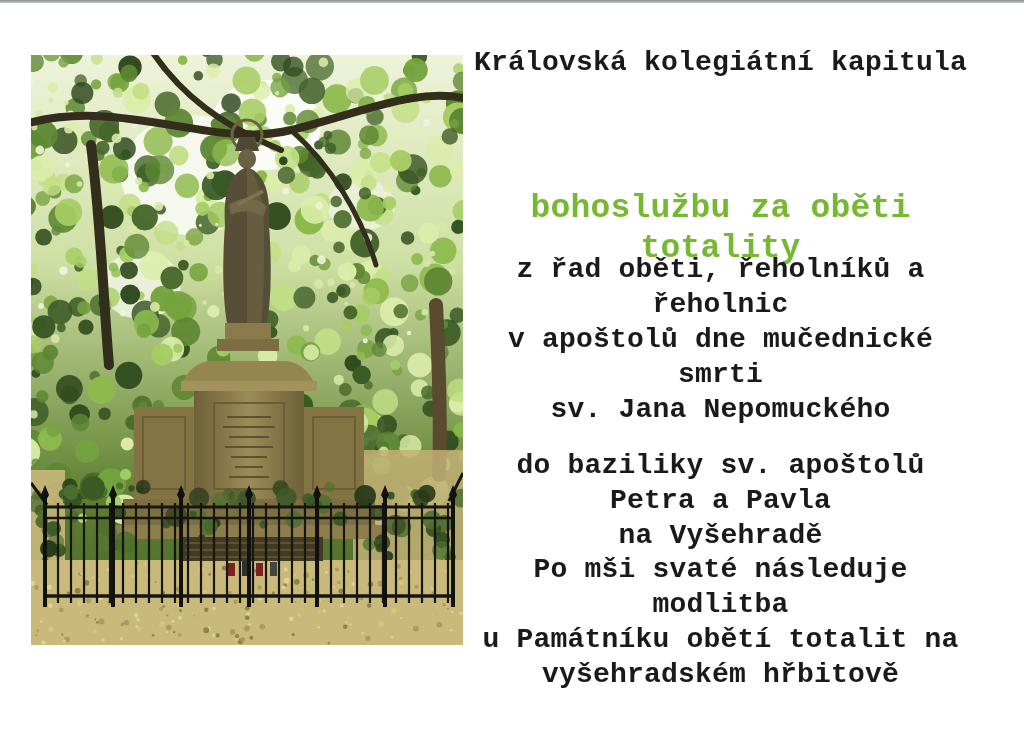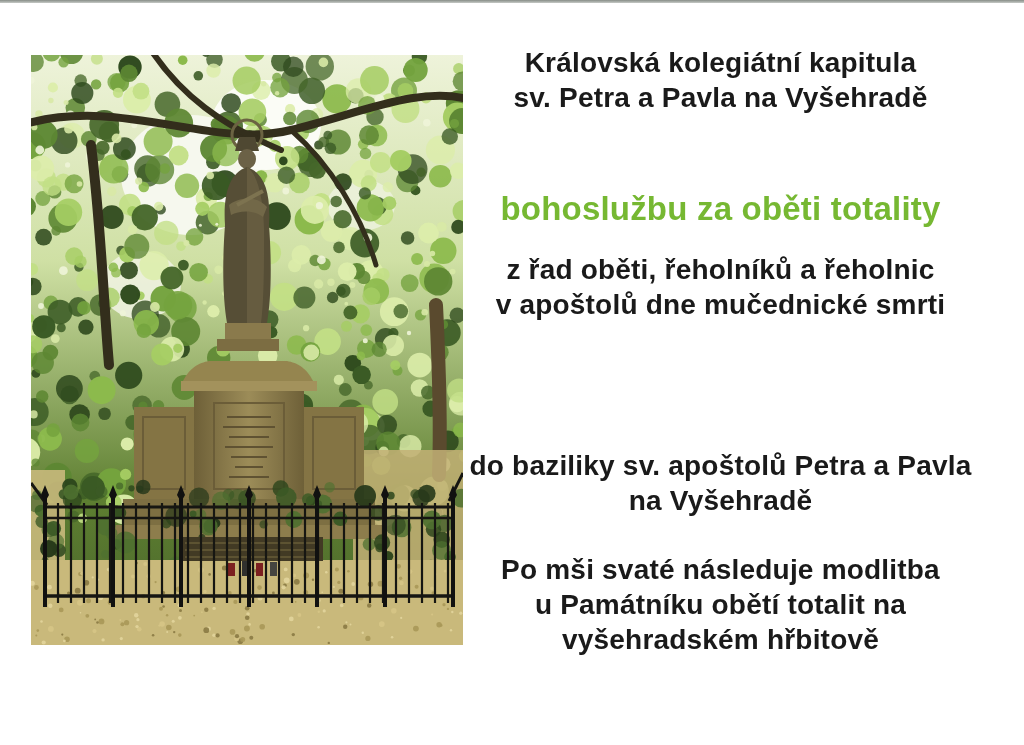--- a/index.html
+++ b/index.html
@@ -1,21 +1,21 @@
 <!DOCTYPE html>
 <html><head>
 <meta charset="utf-8">
 <style>
   html,body{margin:0;padding:0;}
   .page{
     position:relative;
     width:1024px;height:745px;
     background:#ffffff;
     overflow:hidden;
-    font-family:Liberation Sans, sans-serif;
+    font-family:Liberation Mono, monospace;
   }
   .scan-line{
     position:absolute;top:0;left:0;width:1024px;height:3px;
     background:linear-gradient(#878d87,#c6cac6);
   }
   .photo-wrap{
     position:absolute;left:31px;top:55px;width:432px;height:590px;
   }
   .photo-wrap svg{display:block;width:432px;height:590px;}
   .col{
@@ -909,31 +909,31 @@
           <path d="M350,440 L354,430 L358,440 L354,447 Z" fill="#111110"></path>
           <line x1="422" y1="436" x2="422" y2="552" stroke="#111110" stroke-width="4"></line>
           <path d="M418,440 L422,430 L426,440 L422,447 Z" fill="#111110"></path>
         </g>
     </svg>
   </div>
 
   <div class="col">
     <div class="block b1">
       <div class="line">Královská kolegiátní kapitula</div>
-      <div class="line">sv. Petra a Pavla na Vyšehradě</div>
     </div>
 
 
     <div class="block b3">
       <div class="event-title green">bohoslužbu za oběti totality</div>
     </div>
 
     <div class="block b4">
       <div class="line">z řad oběti, řeholníků a řeholnic</div>
       <div class="line">v apoštolů dne mučednické smrti</div>
+      <div class="line">sv. Jana Nepomuckého</div>
     </div>
 
 
     <div class="block b6">
       <div class="line">do baziliky sv. apoštolů Petra a Pavla</div>
       <div class="line">na Vyšehradě</div>
     </div>
 
     <div class="block b7">
       <div class="line">Po mši svaté následuje modlitba</div>

